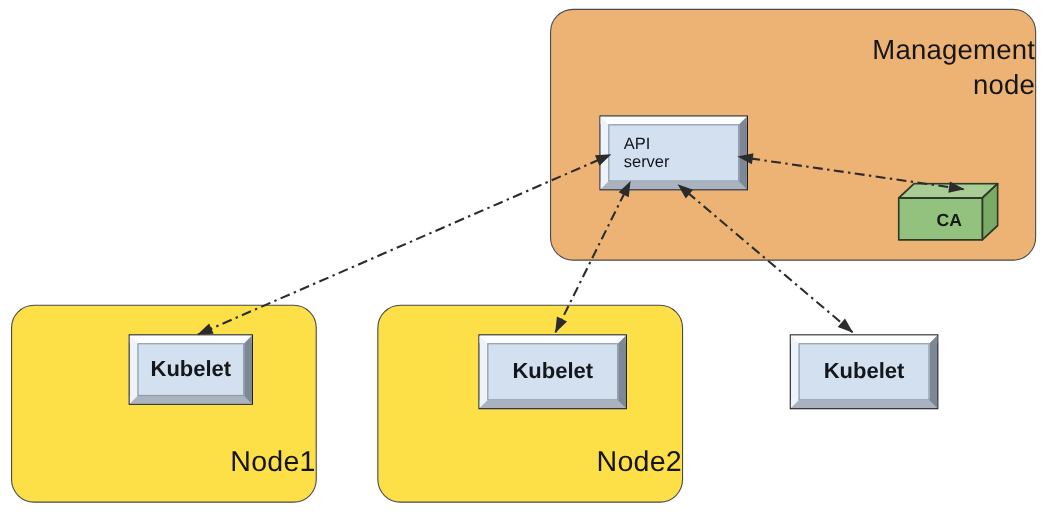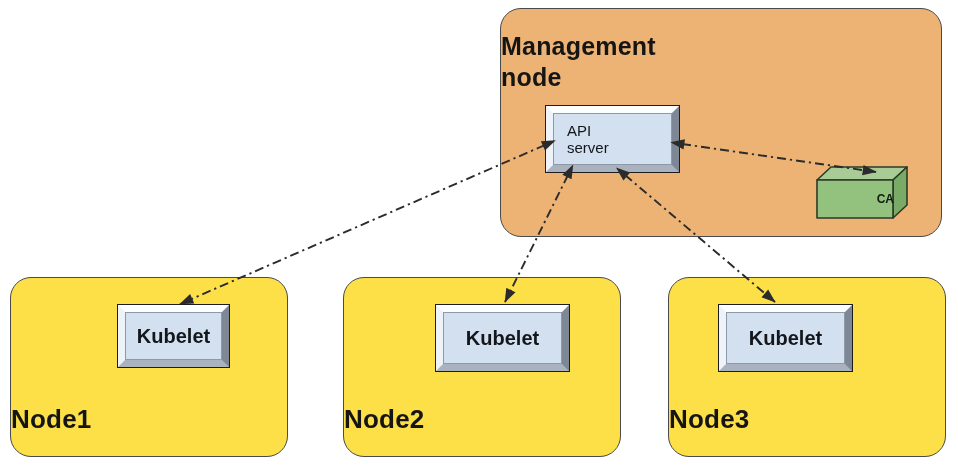--- a/index.html
+++ b/index.html
@@ -24,23 +24,23 @@
   }
   .zone.mgmt{
     background:#edb375;
   }
   .zone.node{
     background:#fde047;
   }
   .zone-title{
     position:absolute;
     left:0; right:0;
-    text-align:left;
+    text-align:right;
     color:#151515;
-    font-weight:700;
+    font-weight:400;
     letter-spacing:0.2px;
     pointer-events:none;
     white-space:pre-line;
   }
   .mgmt-title{
     top:22px;
     font-size:25px;
     line-height:31px;
   }
   .node-title{
@@ -94,22 +94,22 @@
     line-height:16px;
     font-weight:700;
     color:#13171c;
   }
   
   .cuboid{ position:absolute; }
   .cuboid .ca-label{
     position:absolute;
     left:16px; right:14px;
     top:26px;
-    text-align:right;
-    font-size:12px;
+    text-align:center;
+    font-size:16px;
     font-weight:700;
     color:#141a14;
     pointer-events:none;
   }
   
   #wires{
     position:absolute;
     left:0; top:0;
     width:958px; height:468px;
     pointer-events:none;
@@ -158,23 +158,20 @@
   <div class="zone node" style="left:343px; top:277px; width:278px; height:180px;">
     <div class="zone-title node-title">Node2</div>
   </div>
   <div class="plate kubelet-plate" style="left:435px; top:304px; width:135px; height:68px;">
     <div class="bevel"></div>
     <div class="face">
       <div class="label">Kubelet</div>
     </div>
   </div>
 
-  <div class="zone node" style="left:668px; top:277px; width:278px; height:180px;">
-    <div class="zone-title node-title">Node3</div>
-  </div>
   <div class="plate kubelet-plate" style="left:718px; top:304px; width:135px; height:68px;">
     <div class="bevel"></div>
     <div class="face">
       <div class="label">Kubelet</div>
     </div>
   </div>
 
   <svg id="wires" viewBox="0 0 958 468">
     <defs>
       <marker id="ah" markerWidth="9" markerHeight="9" refX="7.4" refY="3.1" orient="auto" markerUnits="strokeWidth">

